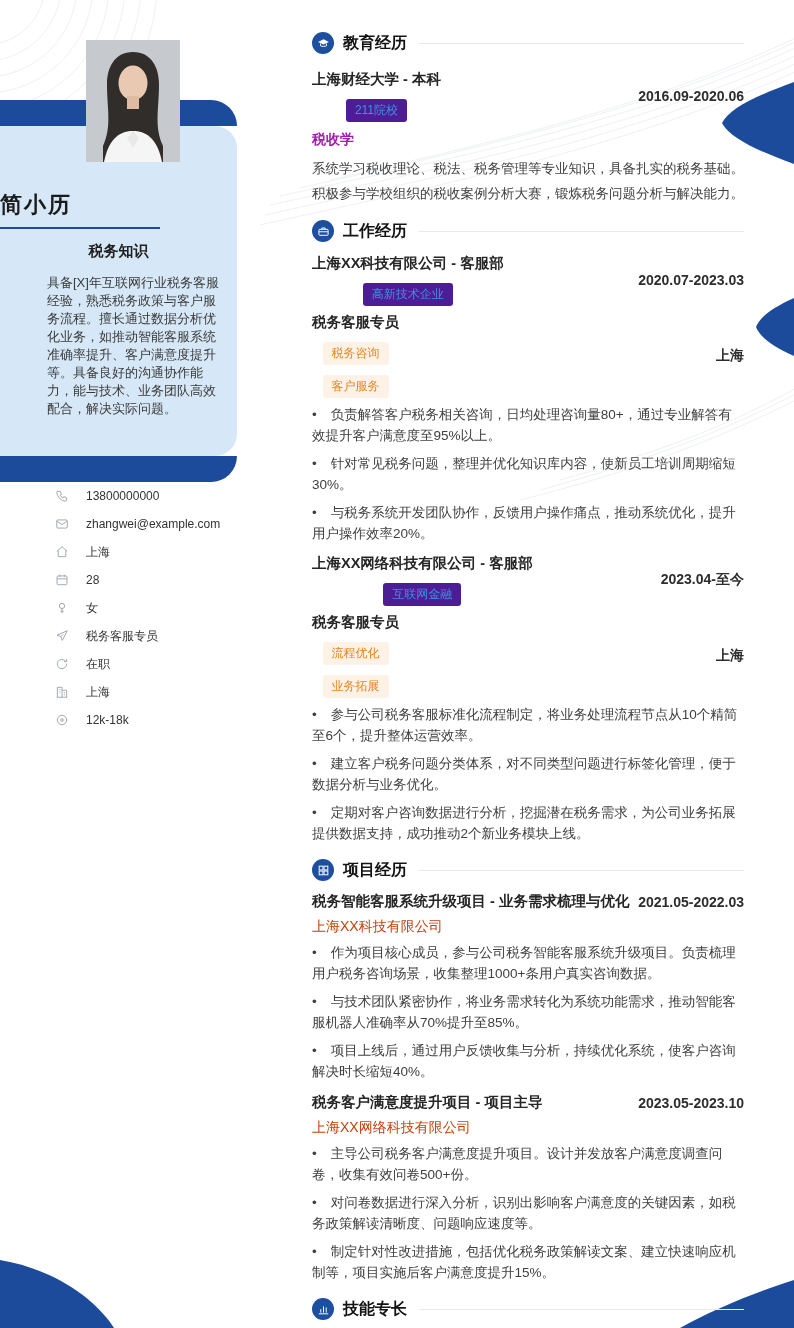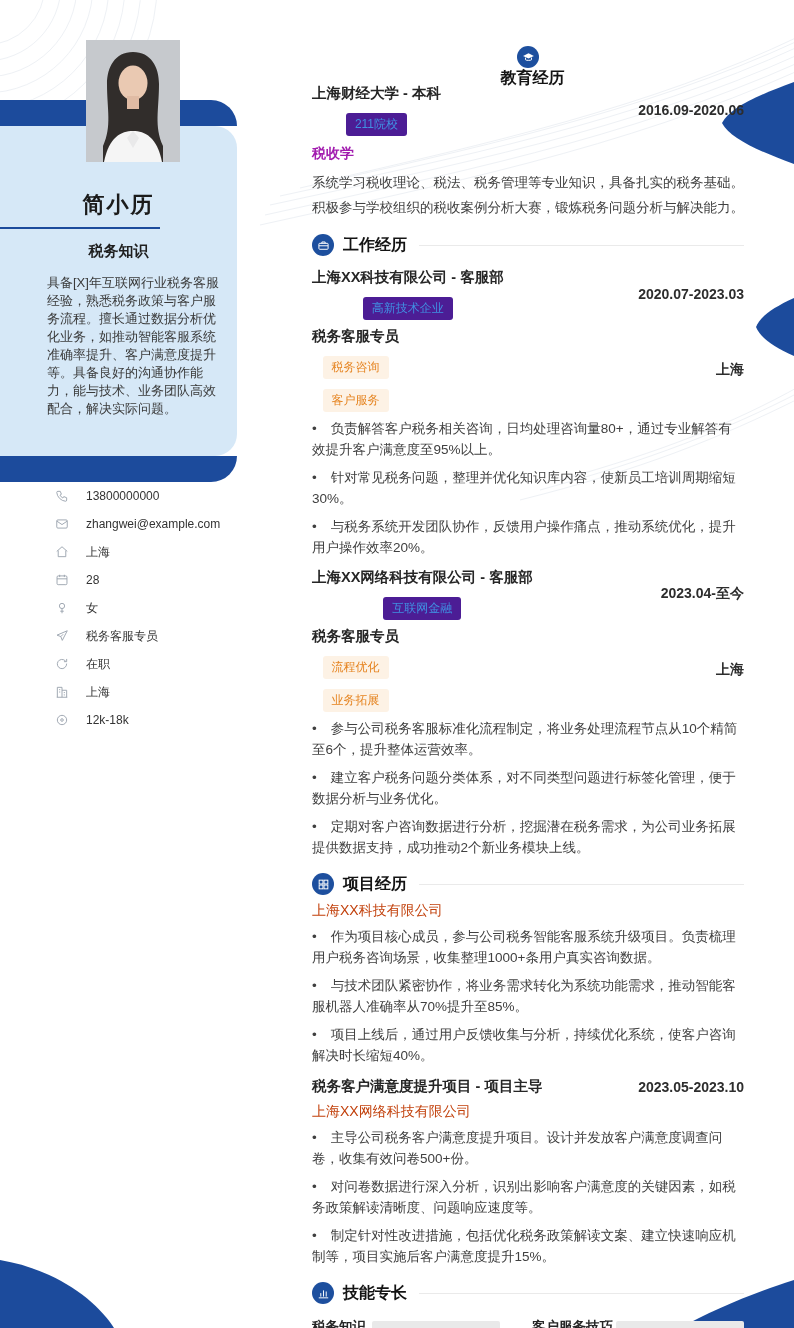--- a/index.html
+++ b/index.html
@@ -11,21 +11,21 @@
   .deco{ position:absolute; inset:0; z-index:0; pointer-events:none; }
 
   
   .band-top{ position:absolute; left:0; top:100px; width:237px; height:26px;
              background:#1c4b9c; border-radius:0 26px 0 0; z-index:1; }
   .panel{ position:absolute; left:0; top:126px; width:237px; height:330px;
           background:#d6e8f7; border-radius:0 22px 22px 0; z-index:1; }
   .band-bottom{ position:absolute; left:0; top:456px; width:237px; height:26px;
                 background:#1c4b9c; border-radius:0 0 26px 0; z-index:1; }
   .photo{ position:absolute; left:86px; top:40px; width:94px; height:122px; z-index:3; overflow:hidden; }
-  .name{ position:absolute; left:0; top:190px; width:237px; text-align:center; z-index:2;
+  .name{ position:absolute; left:0; top:190px; width:237px; text-align:left; z-index:2;
          font-size:22px; font-weight:bold; color:#1b1b1b; letter-spacing:2px; }
   .name-divider{ position:absolute; left:0; top:227px; width:160px; height:2px; background:#1c4b9c; z-index:2; }
   .summary-title{ position:absolute; left:0; top:242px; width:237px; text-align:center; z-index:2;
                   font-size:15px; font-weight:bold; color:#1f1f1f; }
   .summary-text{ position:absolute; left:47px; top:274px; width:176px; z-index:2;
                  font-size:13px; line-height:18px; color:#3a3a3a; }
   .contacts{ position:absolute; left:55px; top:482px; z-index:2; }
   .contact-row{ display:flex; align-items:center; gap:17px; height:28px; font-size:12px; color:#333; }
   .contact-row svg{ flex:none; }
 
@@ -43,21 +43,21 @@
   .tag-blue{ background:#4c1d95; color:#4090e2; font-size:12px; padding:3px 9px; border-radius:3px; white-space:nowrap; }
   .tag-orange{ background:#fdf2e5; color:#e5831f; font-size:12px; padding:3px 9px; border-radius:3px; white-space:nowrap; }
   .date{ font-size:14px; font-weight:bold; color:#2d2d2d; white-space:nowrap; }
 
   .edu-desc{ font-size:13.5px; line-height:25px; color:#404040; }
   .bullets p{ font-size:13.5px; line-height:21px; color:#404040; margin-bottom:7px; }
   .bullets p:last-child{ margin-bottom:0; }
   .bullets .dot{ margin-right:14px; }
 
   
-  .mt-hdr-edu{ margin-top:16px;flex-direction:column; }   .mt-edu-row{ margin-top:16px; }
+  .mt-hdr-edu{ margin-top:2px; }   .mt-edu-row{ margin-top:16px; }
   .mt-major{ margin-top:9px; font-size:14px; font-weight:bold; color:#a21caf; }
   .mt-desc{ margin-top:7px; }
   .mt-hdr{ margin-top:14px; }       .mt-company{ margin-top:12px; }
   .mt-role{ margin-top:7px; }       .mt-bullets{ margin-top:6px; }
   .mt-job2{ margin-top:10px; }
   .mt-hdr-proj{ margin-top:15px; }  .mt-ptitle{ margin-top:11px; }
   .proj-company{ margin-top:7px; font-size:14px; font-weight:normal; color:#c2410c; }
   .mt-hdr-skill{ margin-top:15px; }
   .skills{ display:grid; grid-template-columns:188px 212px; column-gap:32px; row-gap:19px; margin-top:14px; }
   .skill{ display:flex; align-items:center; justify-content:space-between; }
@@ -272,20 +272,24 @@
             <rect x="4" y="4" width="7" height="7"></rect>
             <rect x="13" y="4" width="7" height="7"></rect>
             <rect x="4" y="13" width="7" height="7"></rect>
             <rect x="13" y="13" width="7" height="7"></rect>
           </svg>
       </span>
       <span class="sec-title">项目经历</span>
       <span class="sec-line"></span>
     </div>
 
+    <div class="row mt-ptitle">
+      <span class="item-title">税务智能客服系统升级项目 - 业务需求梳理与优化</span>
+      <span class="date">2021.05-2022.03</span>
+    </div>
     <div class="proj-company">上海XX科技有限公司</div>
     <div class="bullets mt-bullets">
       <p><span class="dot">•</span><span>作为项目核心成员，参与公司税务智能客服系统升级项目。负责梳理用户税务咨询场景，收集整理1000+条用户真实咨询数据。</span></p>
       <p><span class="dot">•</span><span>与技术团队紧密协作，将业务需求转化为系统功能需求，推动智能客服机器人准确率从70%提升至85%。</span></p>
       <p><span class="dot">•</span><span>项目上线后，通过用户反馈收集与分析，持续优化系统，使客户咨询解决时长缩短40%。</span></p>
     </div>
 
     <div class="row mt-ptitle">
       <span class="item-title">税务客户满意度提升项目 - 项目主导</span>
       <span class="date">2023.05-2023.10</span>

